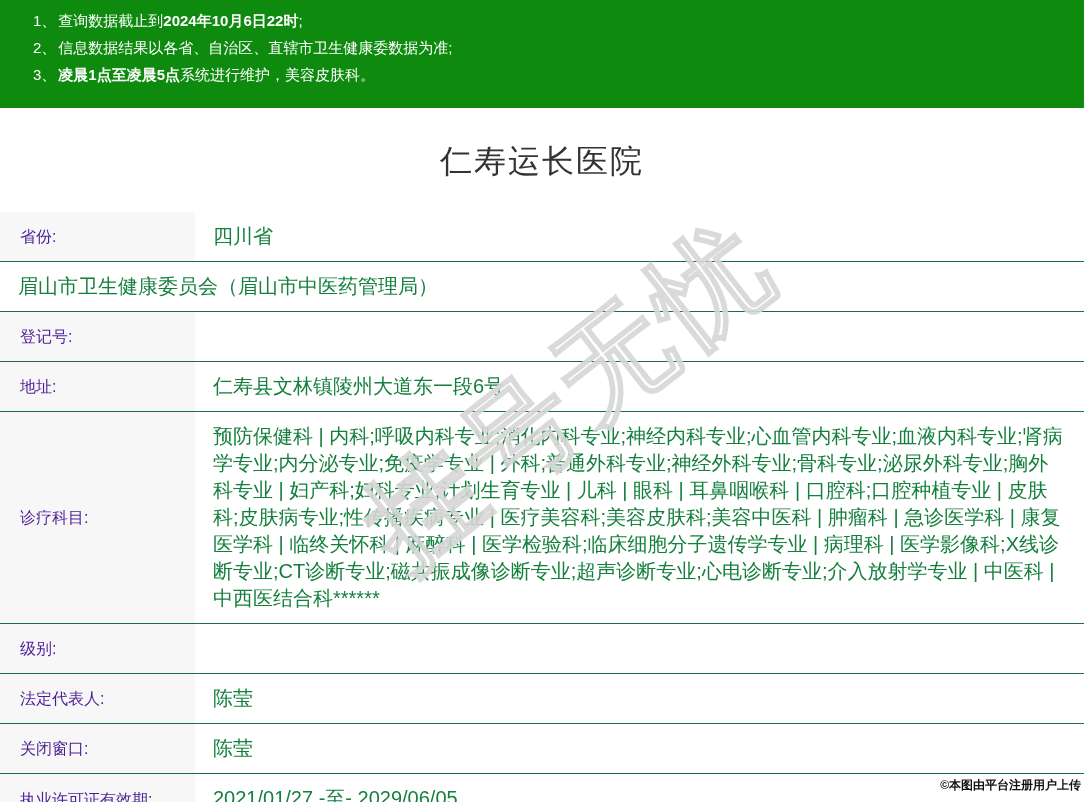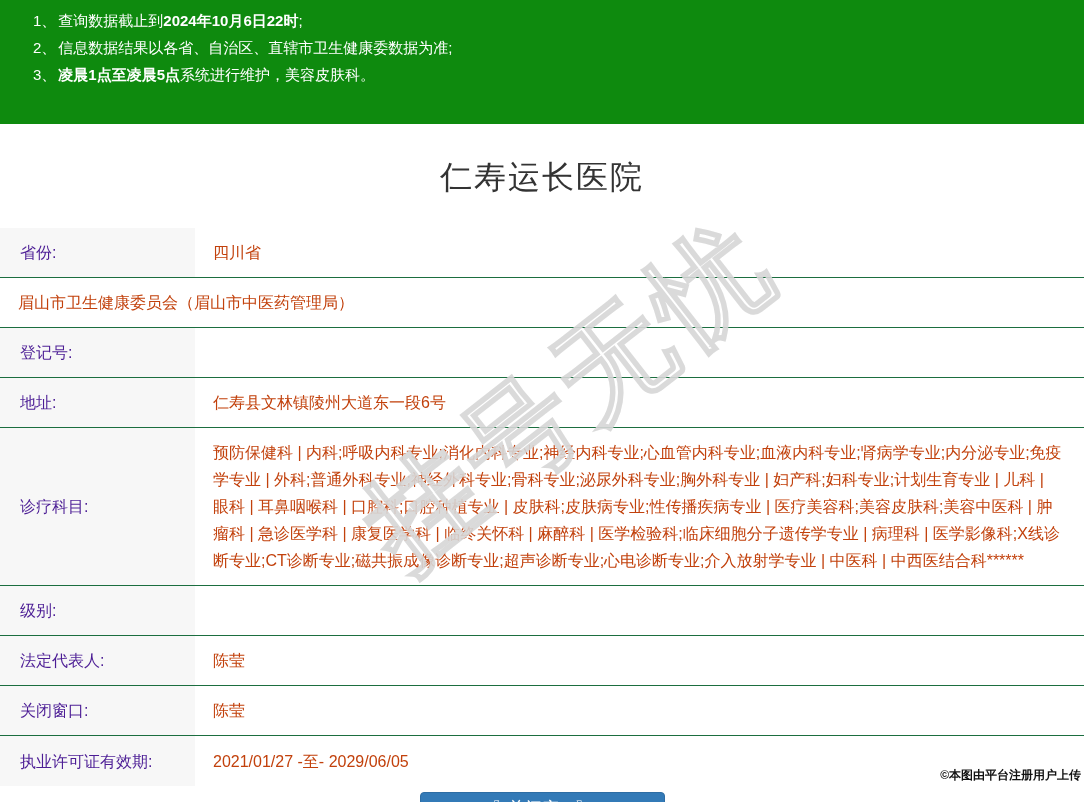--- a/index.html
+++ b/index.html
@@ -7,21 +7,21 @@
   body {
     width: 1084px; height: 802px;
     font-family: "Liberation Sans", "DejaVu Sans", sans-serif;
     color: #333333;
     overflow: hidden;
   }
   .page { position: relative; width: 1084px; height: 802px; overflow: hidden; background: #ffffff; }
 
   
   .notice-bar {
-    width: 100%; height: 124px;
+    width: 100%; height: 108px;
     background: #0e8a0e;
     color: #ffffff;
     padding: 7px 10px 8px 33px;
   }
   .notice-line { line-height: 27px; font-size: 15px; white-space: nowrap; }
   .notice-line b { font-weight: bold; }
   .notice-num { display: inline-block; margin-right: 2px; }
 
   
   .title {
@@ -48,24 +48,24 @@
     background: #f7f7f7;
     padding: 11px 10px 11px 20px;
     font-size: 16px;
     line-height: 27px;
     color: #4c1d95;
     display: flex; align-items: center;
   }
   .cell-value {
     flex: 1 1 auto;
     padding: 11px 20px 11px 18px;
-    font-size: 16px;
+    font-size: 20px;
     line-height: 27px;
-    color: #c2410c;
-    display: flex; align-items: center;
+    color: #15803d;
+    display: flex; align-items: flex-start;
   }
   .cell-value .val { width: 100%; }
 
   
   .btn-row { text-align: center; margin-top: 6px; }
   .close-btn {
     display: inline-block;
     width: 245px; height: 32px;
     background: #337ab7;
     border: 1px solid #2e6da4;
@@ -89,21 +89,21 @@
     -webkit-text-stroke: 2px #d7d7d7;
     transform: rotate(-38deg);
     pointer-events: none;
     white-space: nowrap;
     opacity: 0.9;
   }
 
   
   .credit {
     position: absolute;
-    right: 3px; bottom: 18px;
+    right: 3px; bottom: 8px;
     font-size: 12px;
     font-weight: bold;
     color: #111111;
     text-shadow: -1px 0 #ffffff, 1px 0 #ffffff, 0 -1px #ffffff, 0 1px #ffffff;
     white-space: nowrap;
   }
 </style>
 </head>
 <body>
 

